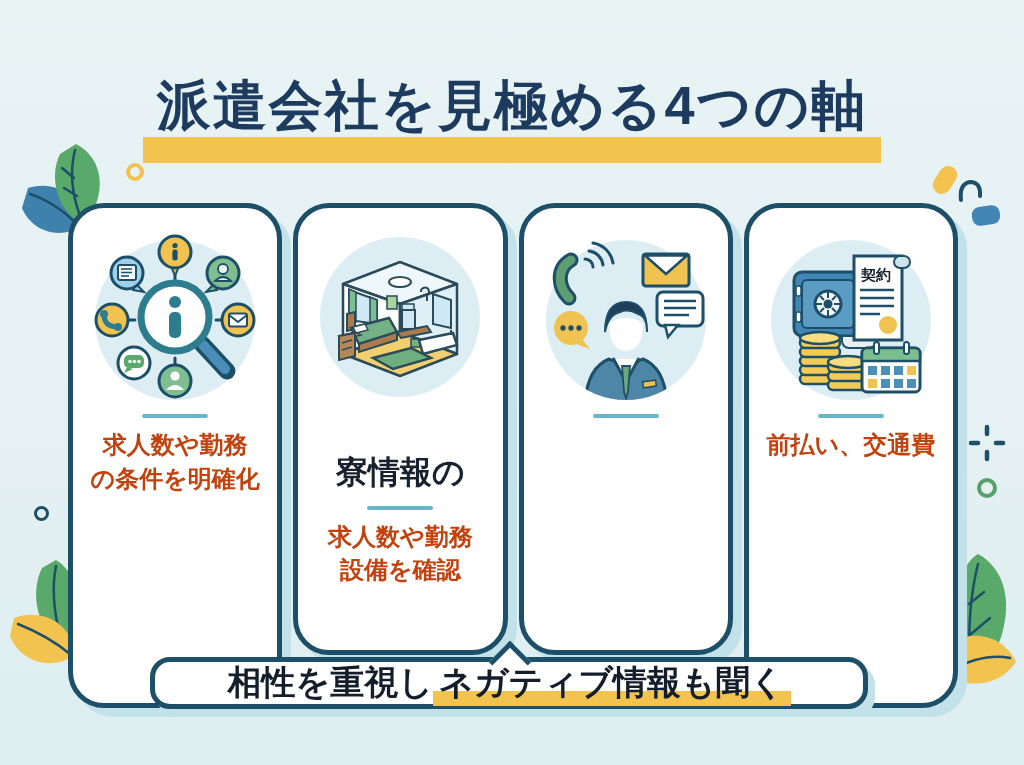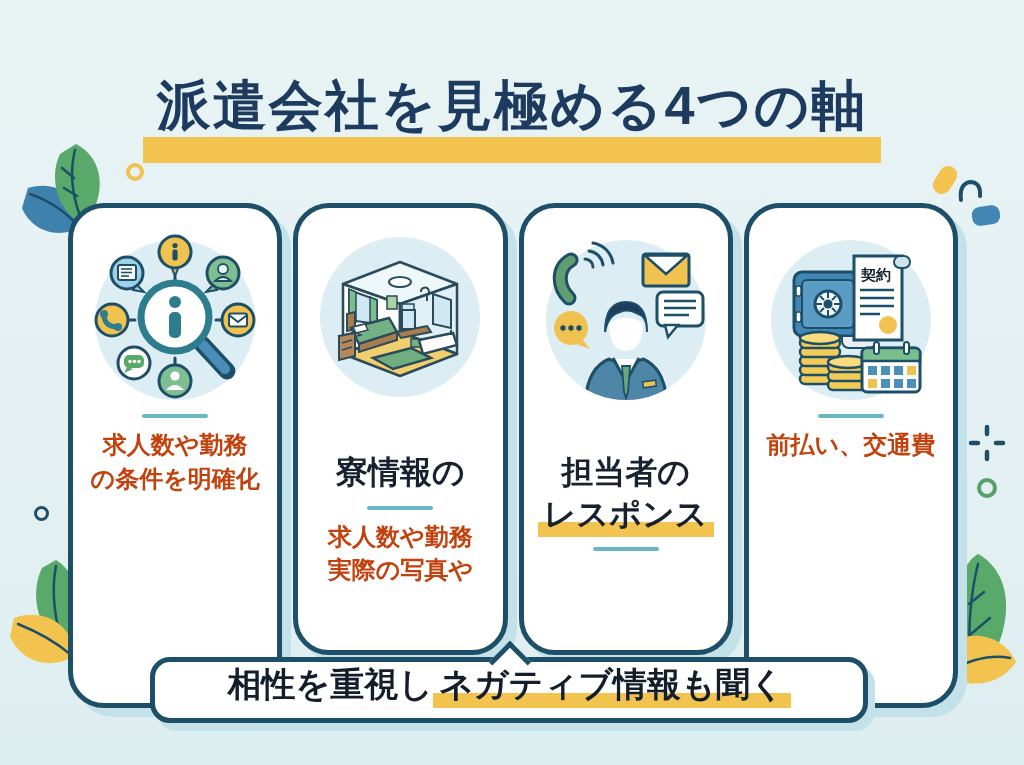--- a/index.html
+++ b/index.html
@@ -30,24 +30,24 @@
   }
   .card.tall{height:505px;}
   .illo{width:170px;height:170px;margin:0 auto;}
   .card-title{margin-top:50px;font-size:32px;font-weight:800;color:#18222f;line-height:1.3;}
   .hl{background:linear-gradient(180deg,rgba(0,0,0,0) 64%,#f2c34e 64%);padding:0 6px 5px 6px;}
   .divider{width:66px;height:4px;border-radius:2px;background:#68b6c5;margin:12px auto 10px auto;}
   .card-desc{font-size:24px;font-weight:700;color:#c2410c;line-height:1.4;}
 
   
   .banner{
-    position:absolute;left:150px;top:657px;width:718px;height:66px;box-sizing:border-box;
+    position:absolute;left:150px;top:657px;width:718px;height:52px;box-sizing:border-box;
     background:#fff;border:5px solid #1d4f68;border-radius:20px;
     box-shadow:7px 8px 0 #c2e1e8;z-index:5;
-    display:flex;align-items:flex-start;justify-content:center;
+    display:flex;align-items:center;justify-content:center;
   }
   .banner-tail{
     position:absolute;top:-15px;left:50%;margin-left:-14px;width:25px;height:25px;background:#fff;
     border-top:5px solid #1d4f68;border-left:5px solid #1d4f68;transform:rotate(45deg);
   }
   .banner-text{font-size:34px;font-weight:800;color:#141e2b;position:relative;}
 </style>
 </head>
 <body>
 
@@ -191,21 +191,21 @@
         <rect x="96" y="107" width="10" height="8" fill="#74b184" stroke="#2b4a5a" stroke-width="1.5"></rect>
 
         <polygon points="104,108 138,101 142,113 108,122" fill="#ffffff" stroke="#2b4a5a" stroke-width="2.5"></polygon>
         <line x1="136" y1="98" x2="136" y2="103" stroke="#2b4a5a" stroke-width="2"></line>
 
         <polygon points="58,126 96,116 116,126 78,137" fill="#6fae7e" stroke="#2b4a5a" stroke-width="2.5"></polygon>
       </svg>
     </div>
     <div class="card-title"><span>寮情報の</span><br></div>
     <div class="divider"></div>
-    <div class="card-desc"><span>求人数や勤務</span><br><span>実際の写真や</span></div>
+    <div class="card-desc"><span>求人数や勤務</span><br><span>設備を確認</span></div>
   </div>
 
   <div class="card">
     <div class="illo">
       <svg width="170" height="170" viewBox="0 0 170 170">
         <defs>
             <clipPath id="c3clip">
               <circle cx="85" cy="88" r="80"></circle>
             </clipPath>
           </defs>
@@ -237,21 +237,20 @@
         <polygon points="124,93 137,93 127,105" fill="#ffffff" stroke="#1d4f68" stroke-width="2.5"></polygon>
         <circle cx="30" cy="96" r="17" fill="#f0c24f"></circle>
         <polygon points="41,107 49,117 35,112" fill="#f0c24f"></polygon>
         <g fill="#1d4f68">
             <circle cx="22" cy="96" r="2.7"></circle>
             <circle cx="30" cy="96" r="2.7"></circle>
             <circle cx="38" cy="96" r="2.7"></circle>
           </g>
       </svg>
     </div>
-    <div class="card-title"><span>担当者の</span><br><span class="hl">レスポンス</span></div>
     <div class="divider"></div>
   </div>
 
   <div class="card tall">
     <div class="illo">
       <svg width="170" height="170" viewBox="0 0 170 170">
         <circle cx="85" cy="88" r="80" fill="#dcedf3"></circle>
 
         <rect x="28" y="40" width="68" height="64" rx="8" fill="#4186b4" stroke="#1d4f68" stroke-width="3"></rect>
         <rect x="36" y="48" width="52" height="48" rx="5" fill="#5a9cc4" stroke="#1d4f68" stroke-width="2"></rect>

